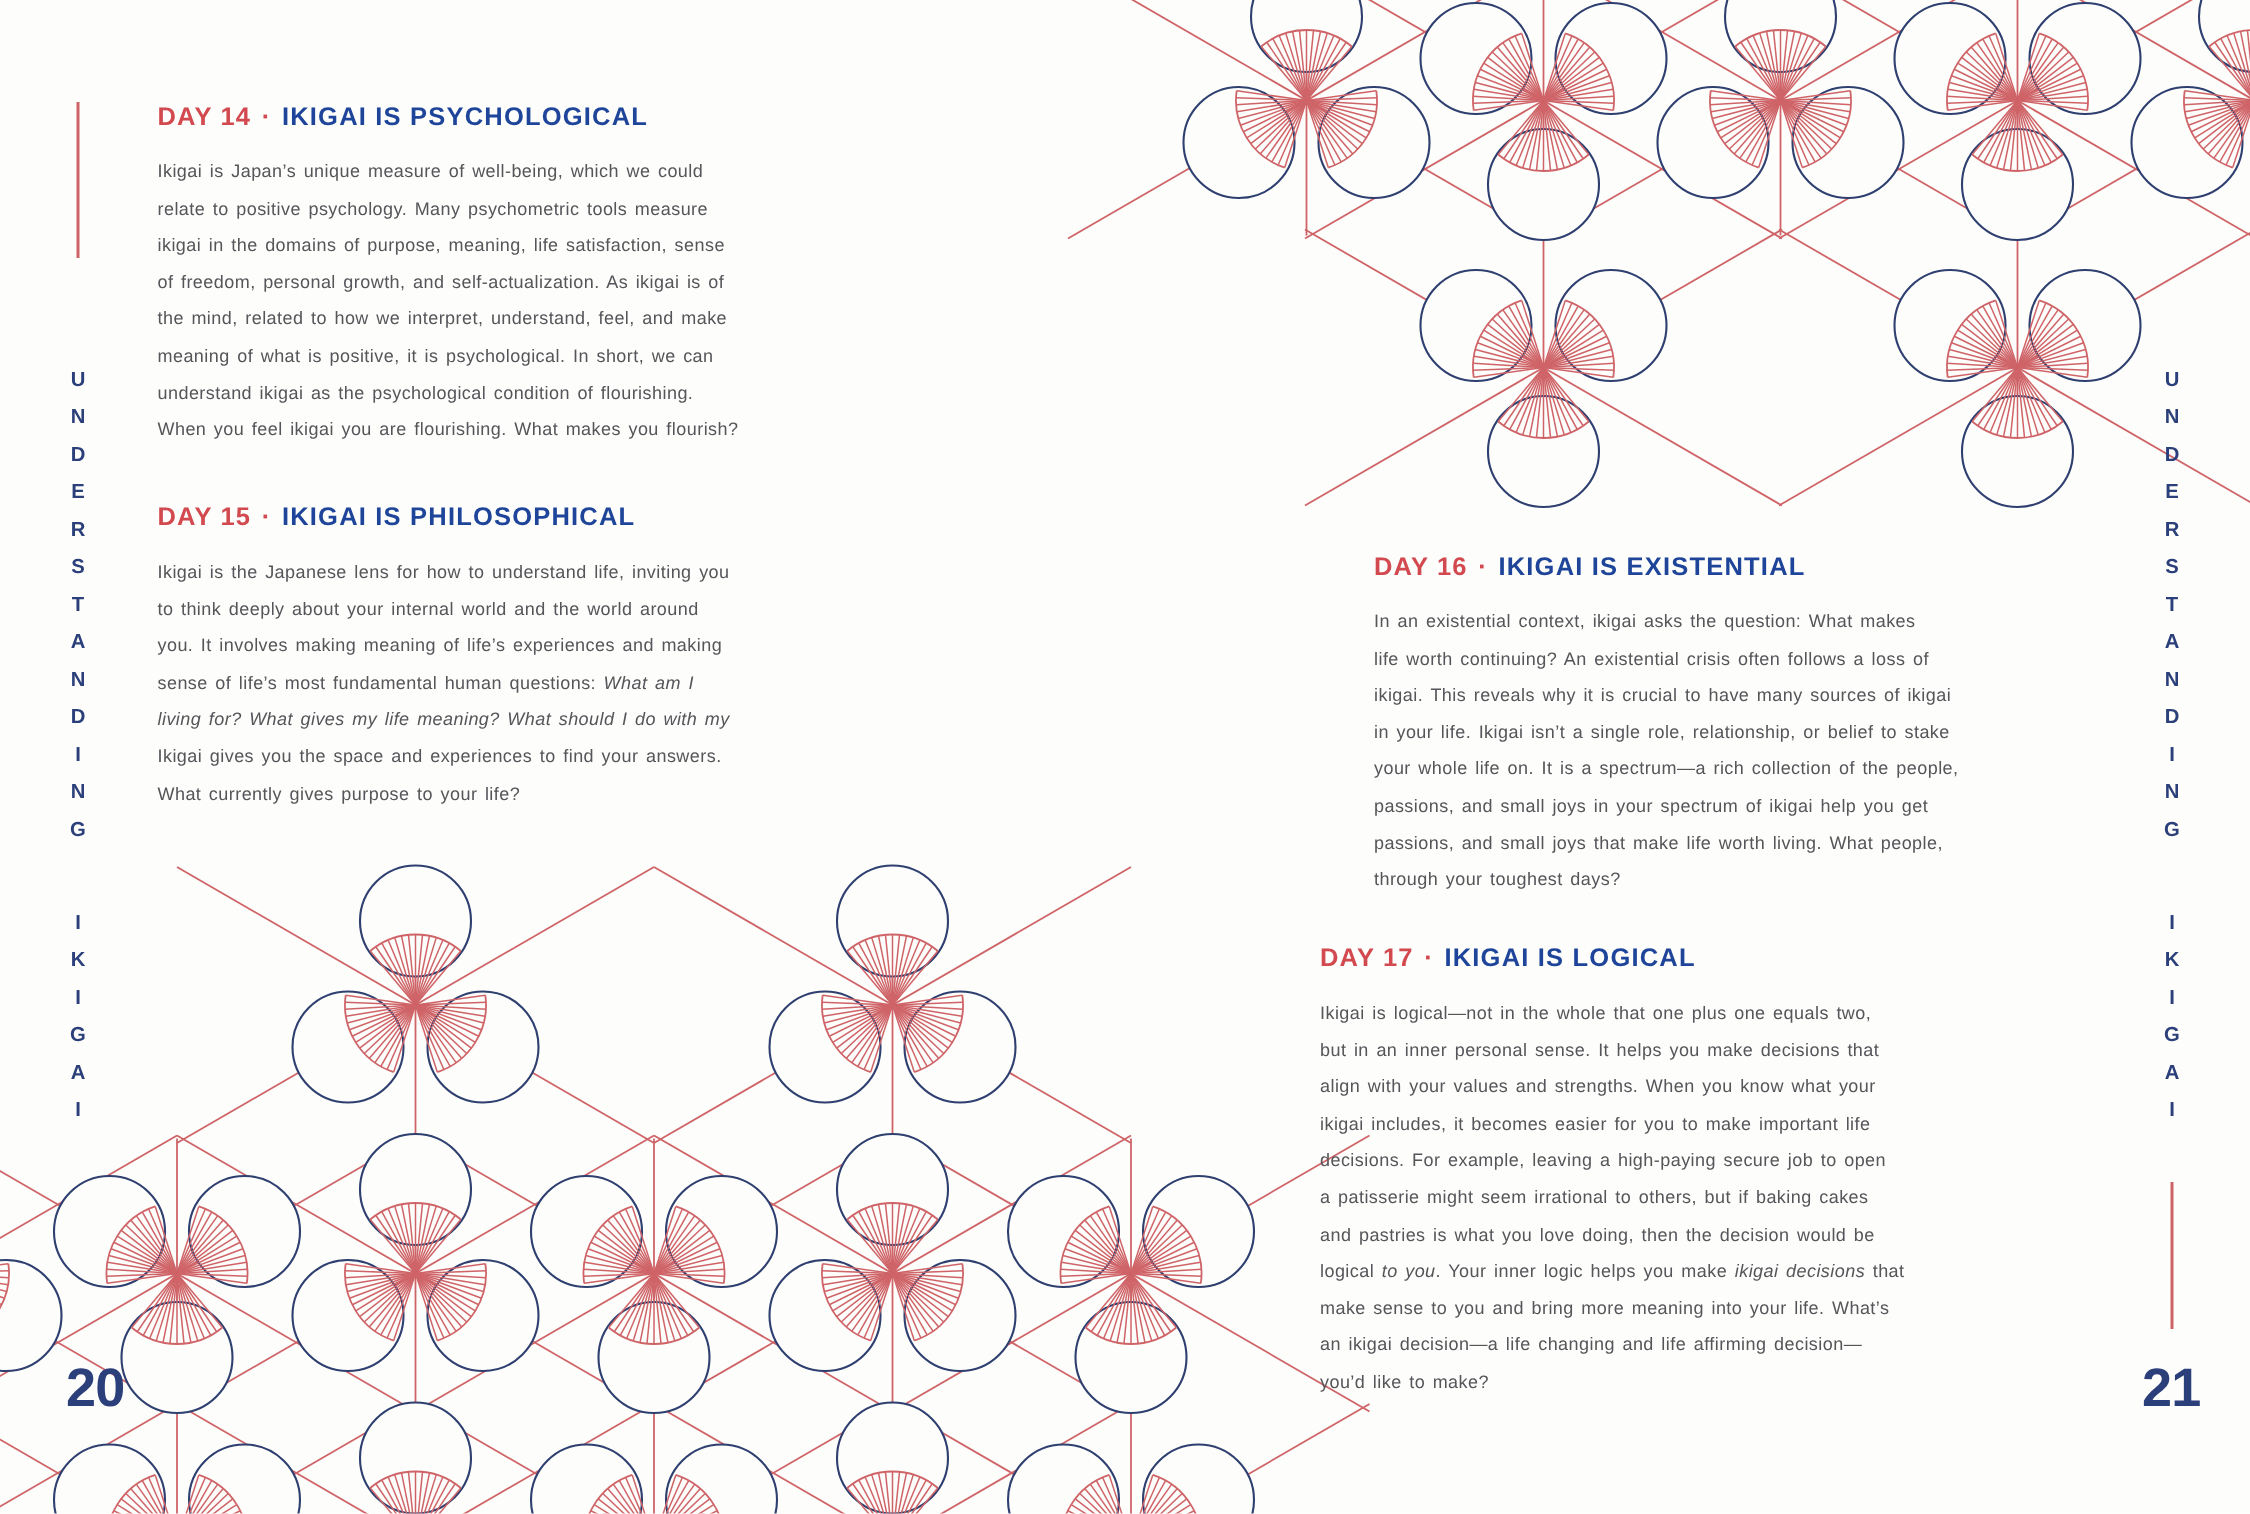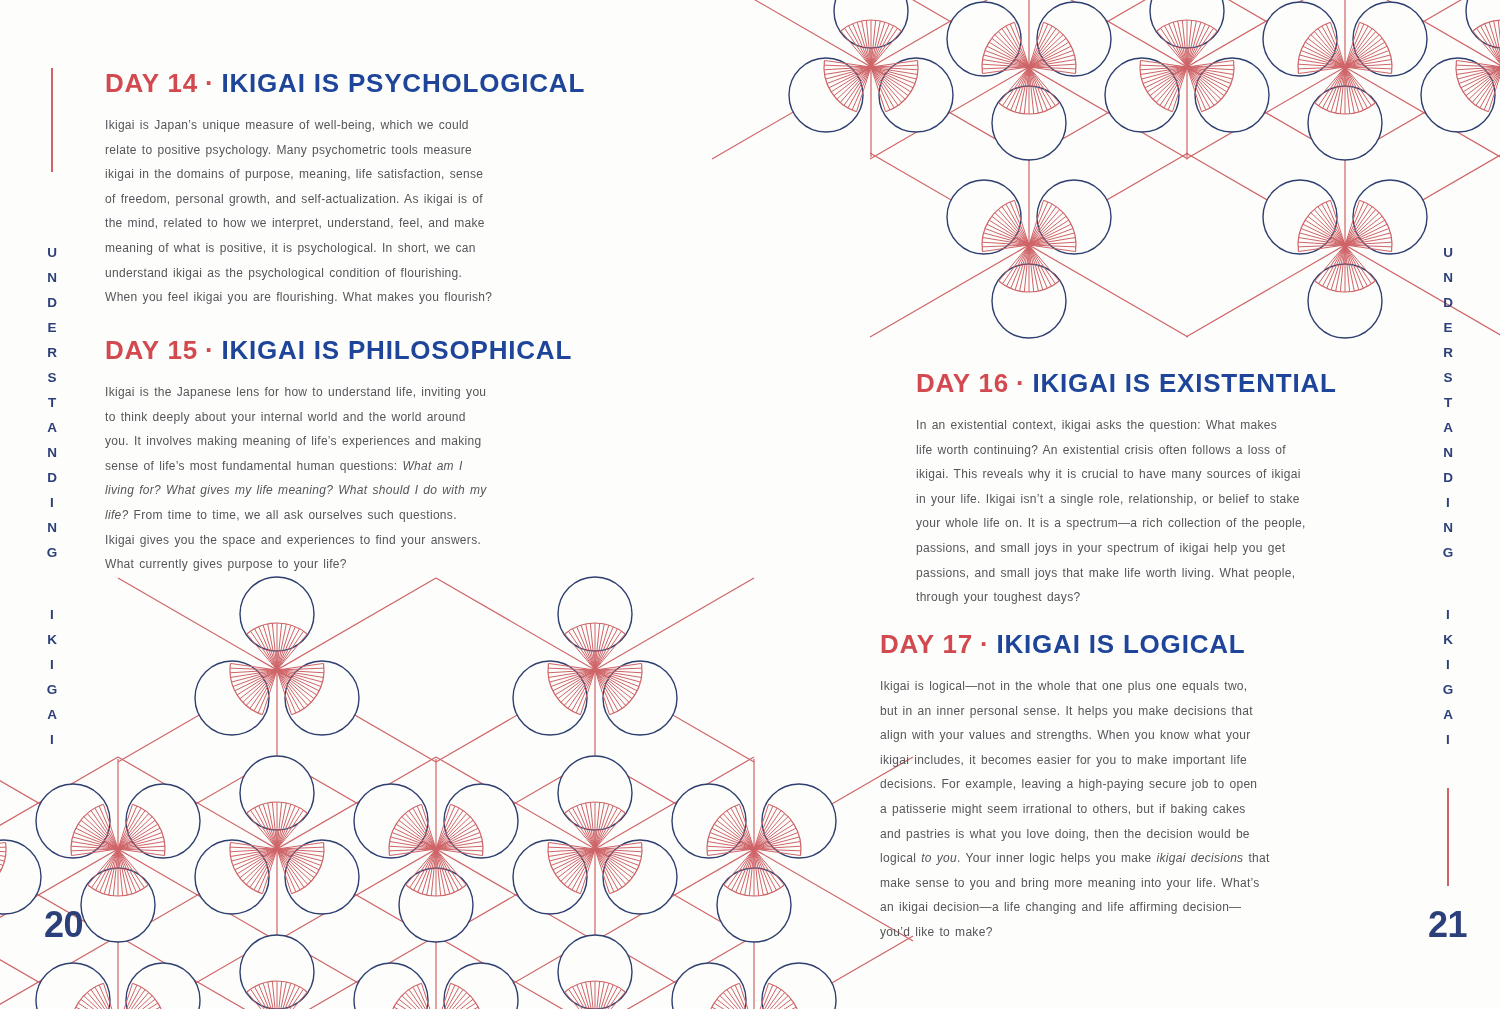--- a/index.html
+++ b/index.html
@@ -15,21 +15,21 @@
   .spread{
     position:relative;
     width:1500px;height:1009px;
     background:var(--bg);
     overflow:hidden;
     font-family:"Liberation Sans", sans-serif;
   }
   #pattern-svg{position:absolute;left:0;top:0;}
   .textblock{position:absolute;width:560px;}
   .heading{
-    font-size:26px;font-weight:700;letter-spacing:0.8px;
+    font-size:17px;font-weight:700;letter-spacing:0.8px;
     white-space:nowrap;margin:0 0 14px 0;
   }
   .heading .day{color:var(--heading-red);}
   .heading .sep{color:var(--heading-red);padding:0 7px;}
   .heading .title{color:var(--heading-blue);}
   .body-text{
     font-size:12px;line-height:24.6px;color:var(--body);
     letter-spacing:0.3px;word-spacing:1.4px;
   }
   .body-text .tline{white-space:nowrap;}
@@ -1393,21 +1393,20 @@
   <div class="textblock" style="left:105px;top:335px;">
     <div class="heading">
       <span class="day">DAY 15</span><span class="sep">·</span><span class="title">IKIGAI IS PHILOSOPHICAL</span>
     </div>
     <div class="body-text">
         <div class="tline"><span>Ikigai is the Japanese lens for how to understand life, inviting you</span></div>
         <div class="tline"><span>to think deeply about your internal world and the world around</span></div>
         <div class="tline"><span>you. It involves making meaning of life’s experiences and making</span></div>
         <div class="tline"><span>sense of life’s most fundamental human questions: </span><i>What am I</i></div>
         <div class="tline"><i>living for? What gives my life meaning? What should I do with my</i></div>
-        <div class="tline"><i>life?</i><span> From time to time, we all ask ourselves such questions.</span></div>
         <div class="tline"><span>Ikigai gives you the space and experiences to find your answers.</span></div>
         <div class="tline"><span>What currently gives purpose to your life?</span></div>
       </div>
   </div>
 
   <div class="textblock" style="left:916px;top:368px;">
     <div class="heading">
       <span class="day">DAY 16</span><span class="sep">·</span><span class="title">IKIGAI IS EXISTENTIAL</span>
     </div>
     <div class="body-text">

